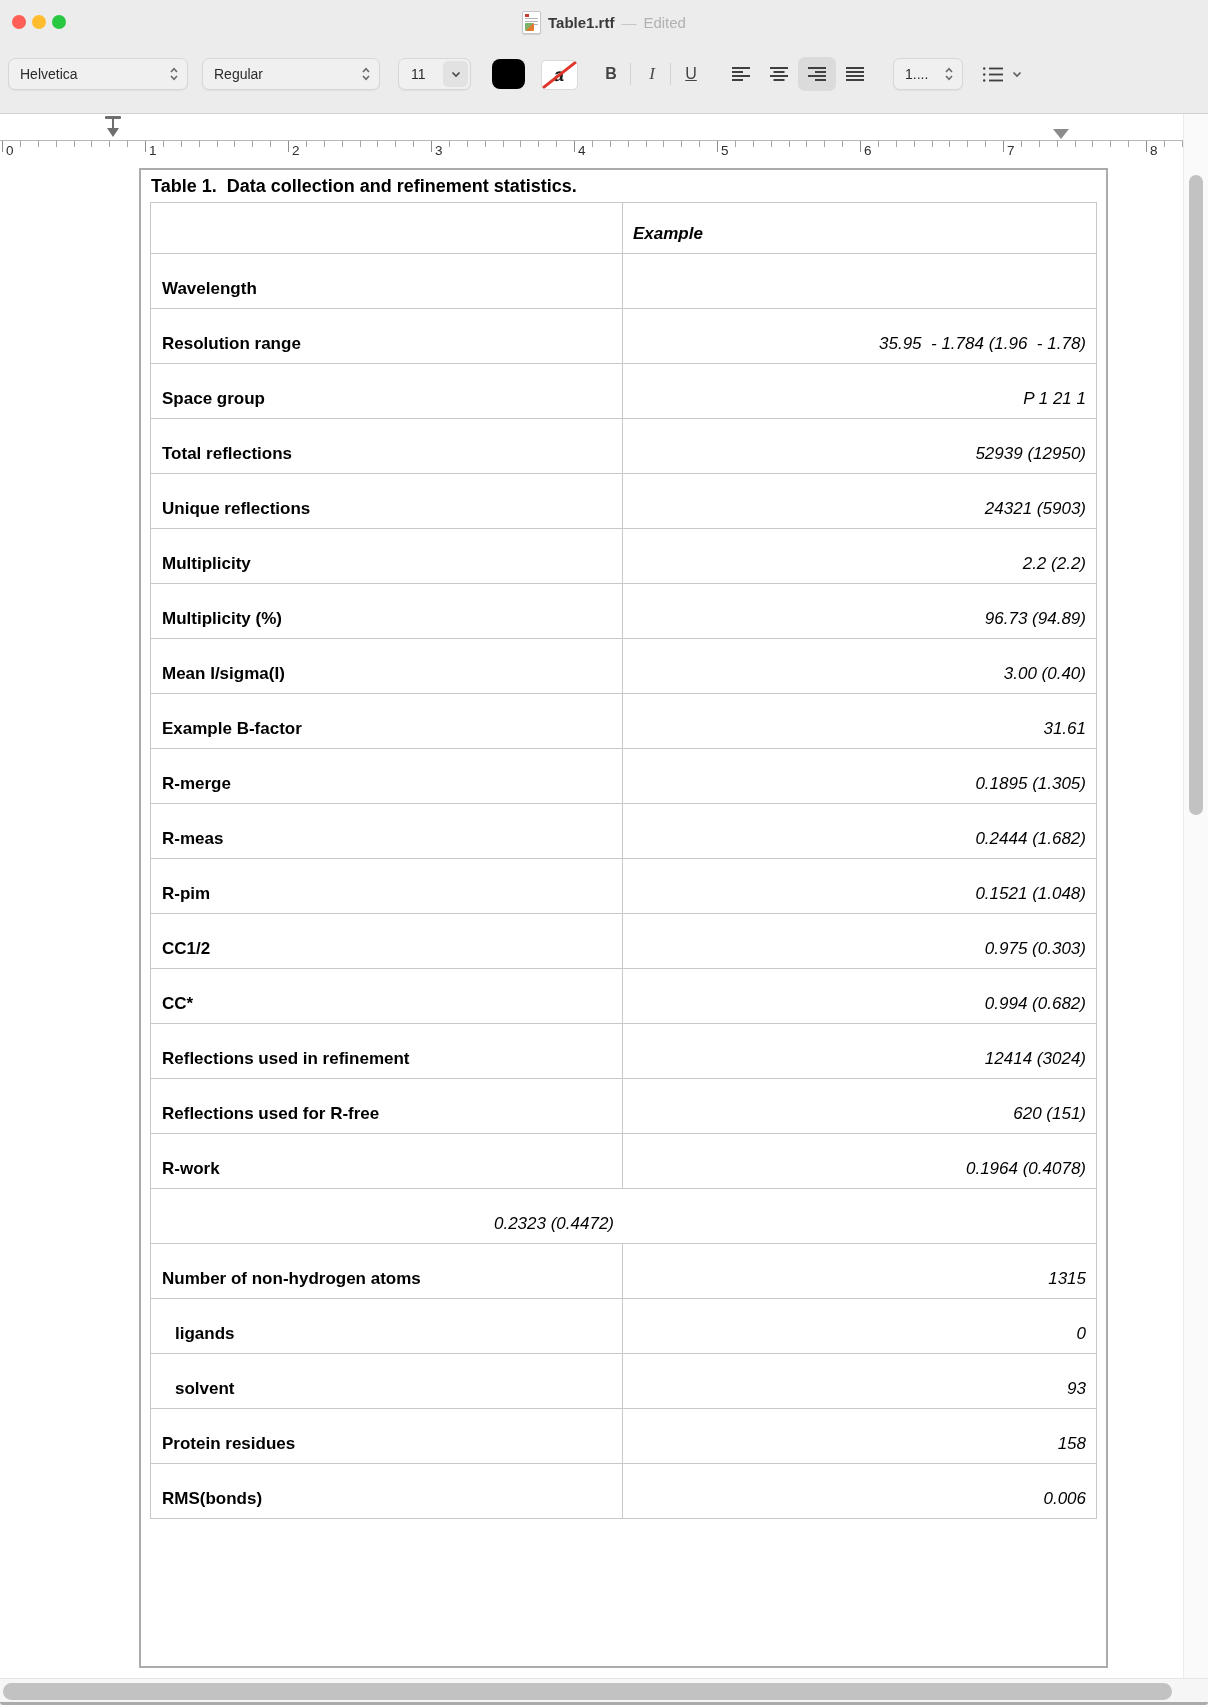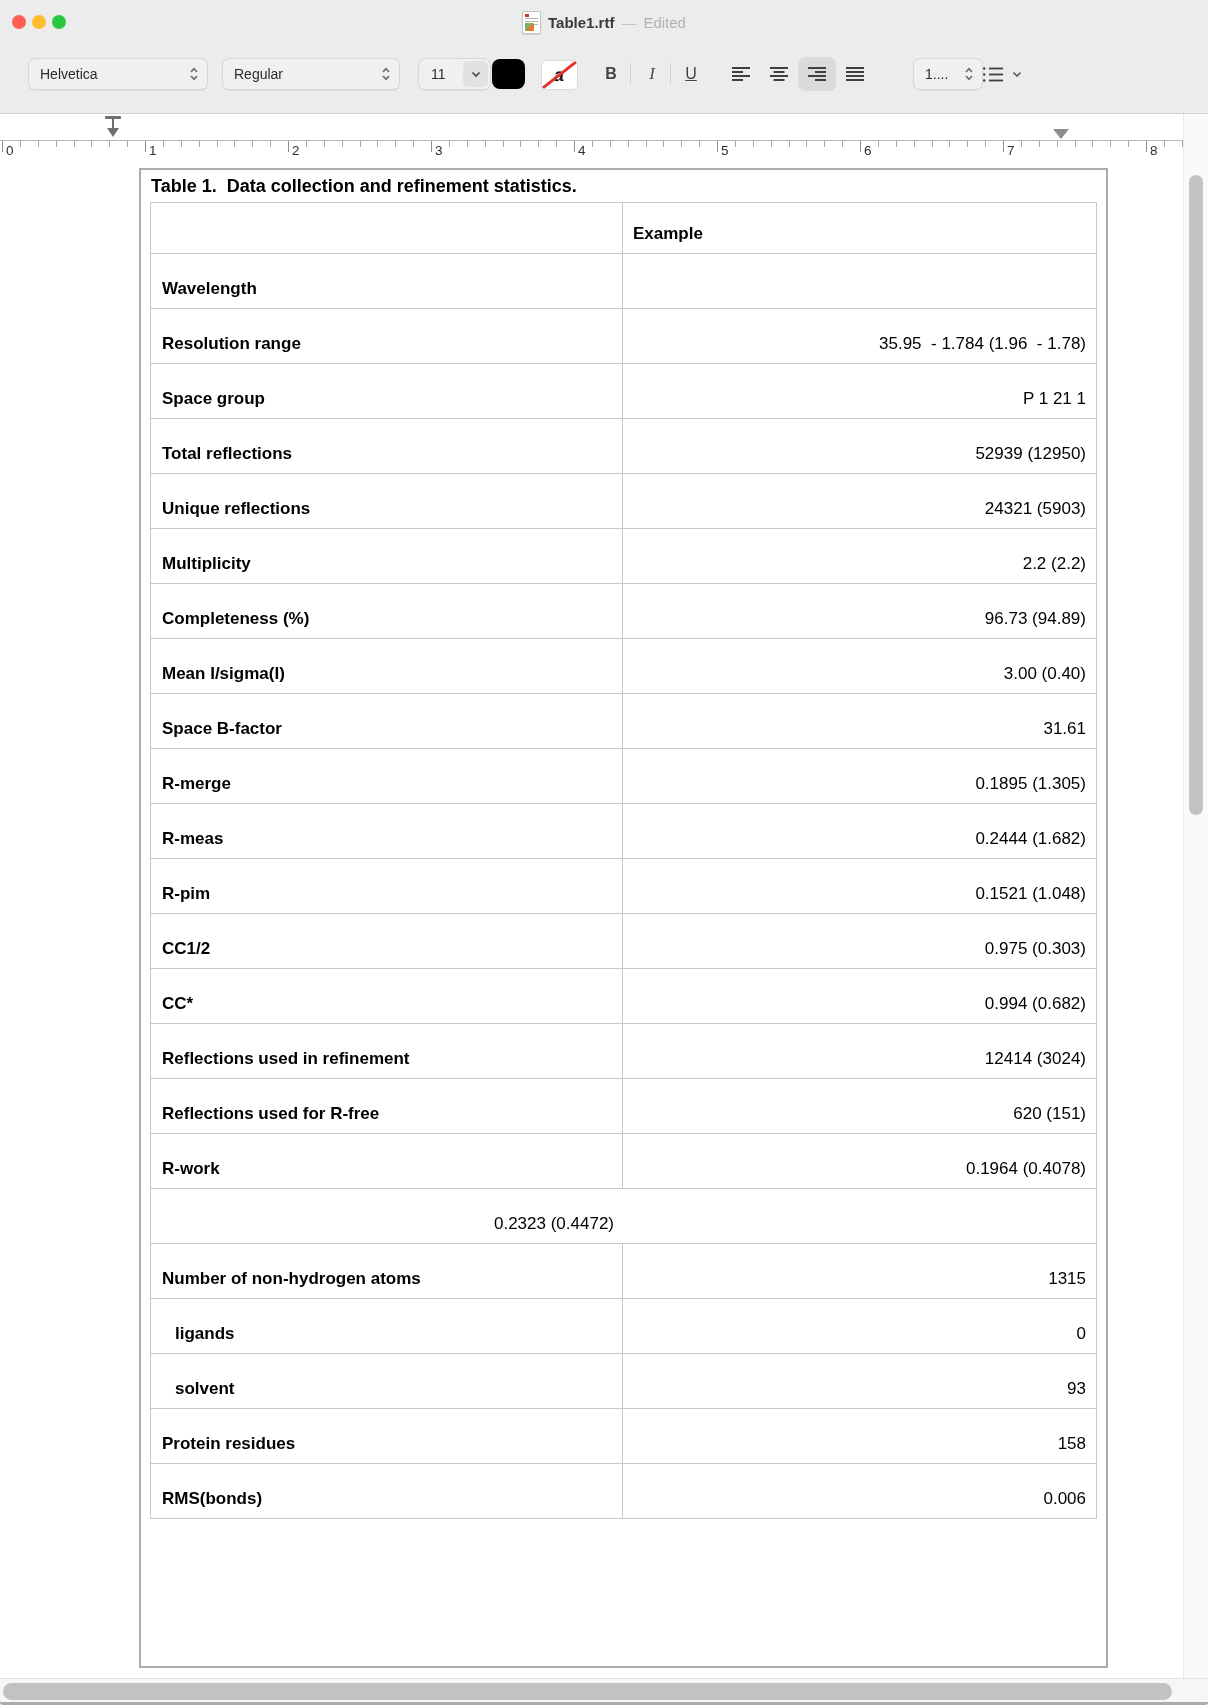--- a/index.html
+++ b/index.html
@@ -17,21 +17,21 @@
   .title-cluster{position:absolute;left:0;right:0;top:0;height:45px;display:flex;align-items:center;justify-content:center;gap:7px;}
   .doc-icon{width:17px;height:21px;background:#fff;border:1px solid #C6C6C6;border-radius:2px;position:relative;box-shadow:0 1px 1px rgba(0,0,0,.12);}
   .doc-icon .dline{height:1px;background:#B4B4B4;margin:2px 2px 0 2px;}
   .doc-icon .dmark{position:absolute;left:2px;top:2px;width:4px;height:3px;background:#C23B2E;}
   .doc-icon .dthumb{position:absolute;left:2px;bottom:2px;width:9px;height:8px;background:linear-gradient(135deg,#7FB069 0 50%,#E07A30 50% 100%);border-radius:1px;}
   .win-title{font-size:15px;font-weight:700;color:#3A3A3A;}
   .win-sep{font-size:15px;color:#C6C6C6;}
   .win-edited{font-size:15px;color:#B1B1B1;}
   
   .toolbar{position:absolute;left:0;top:45px;width:1208px;height:69px;background:#ECECEC;border-bottom:1px solid #D2D2D2;box-sizing:border-box;}
-  .ctl{position:absolute;top:13px;height:32px;background:#F0F0F0;border:1px solid #D7D7D7;border-radius:7px;display:flex;align-items:center;box-sizing:border-box;box-shadow:0 1px 1px rgba(0,0,0,.05);margin-left:20px;}
+  .ctl{position:absolute;top:13px;height:32px;background:#F0F0F0;border:1px solid #D7D7D7;border-radius:7px;display:flex;align-items:center;box-sizing:border-box;box-shadow:0 1px 1px rgba(0,0,0,.05);}
   .combo-label{flex:1;padding-left:11px;font-size:14px;color:#2B2B2B;white-space:nowrap;overflow:hidden;}
   .chev-stack{margin:0 8px 0 4px;flex:none;display:flex;}
   .ctl.font-family{left:8px;width:180px;}
   .ctl.font-style{left:202px;width:178px;}
   .ctl.font-size{left:398px;width:73px;padding-left:1px;}
   .size-btn{width:25px;height:26px;margin:0 2px 0 auto;background:#E2E2E2;border-radius:5px;display:flex;align-items:center;justify-content:center;}
   .swatch-black{position:absolute;left:492px;top:14px;width:33px;height:30px;background:#000;border-radius:8px;}
   .swatch-a{position:absolute;left:541px;top:15px;width:35px;height:28px;background:#fff;border:1px solid #DADADA;border-radius:5px;display:flex;align-items:center;justify-content:center;overflow:hidden;}
   .swatch-a .a-glyph{font-size:18px;font-weight:600;color:#1A1A1A;transform:skewX(-8deg);line-height:1;}
   .swatch-a .a-slash{position:absolute;left:-4px;top:12px;width:44px;height:3px;background:#E0352B;transform:rotate(-38deg);}
@@ -60,21 +60,21 @@
   
   .content{position:absolute;left:0;top:163px;width:1208px;height:1515px;background:#fff;}
   .outer-box{position:absolute;left:104px;top:5px;width:969px;height:1500px;border:2px solid #ABABAB;box-sizing:border-box;margin-left:35px;}
   .doc-title{position:absolute;left:10px;top:6px;font-size:18px;font-weight:700;color:#000;white-space:pre;}
   .stats-table{position:absolute;left:9px;top:32px;width:947px;border:1px solid #C8C8C8;box-sizing:border-box;background:#fff;}
   .t-row{display:flex;height:55px;border-top:1px solid #C8C8C8;box-sizing:border-box;}
   .t-row.header{height:50px;border-top:none;}
   .cell{box-sizing:border-box;display:flex;align-items:flex-end;padding-bottom:9px;font-size:17px;color:#000;}
   .cell.label{width:472px;padding-left:11px;font-weight:700;border-right:1px solid #C8C8C8;}
   .cell.label.indent{padding-left:24px;}
-  .cell.value{width:473px;justify-content:flex-end;padding-right:10px;font-weight:400;}
+  .cell.value{width:473px;justify-content:flex-end;padding-right:10px;font-weight:400;font-style:italic;}
   .t-row.header .cell.value{justify-content:flex-start;padding-left:10px;font-weight:700;}
   .vwrap{white-space:pre;}
   .caret{display:inline-block;width:3px;height:21px;background:#3D9BF7;vertical-align:text-bottom;transform:translateY(3px);margin:0 0 0 0;}
   
   .vtrack{position:absolute;left:1183px;top:114px;width:25px;height:1564px;background:#FAFAFA;border-left:1px solid #EBEBEB;box-sizing:border-box;}
   .vthumb{position:absolute;left:5px;top:61px;width:14px;height:640px;border-radius:7px;background:#C2C2C2;}
   .htrack{position:absolute;left:0;top:1678px;width:1208px;height:27px;background:#F6F6F6;border-top:1px solid #E4E4E4;box-sizing:border-box;}
   .hthumb{position:absolute;left:3px;top:4px;width:1169px;height:17px;border-radius:8.5px;background:#C2C2C2;}
   .win-edge{position:absolute;left:0;top:1702px;width:1208px;height:3px;background:#ABABAB;border-radius:0 0 6px 6px;}
   svg{display:block;}
@@ -357,39 +357,39 @@
     <div class="cell label">
               <span class="label-text">Multiplicity</span>
             </div>
     <div class="cell value">
               <span class="vwrap">2.2 (2.2)</span>
             </div>
   </div>
 
   <div class="t-row">
     <div class="cell label">
-              <span class="label-text">Completeness (%)</span>
+              <span class="label-text">Multiplicity (%)</span>
             </div>
     <div class="cell value">
               <span class="vwrap">96.73 (94.89)</span>
             </div>
   </div>
 
   <div class="t-row">
     <div class="cell label">
               <span class="label-text">Mean I/sigma(I)</span>
             </div>
     <div class="cell value">
               <span class="vwrap">3.00 (0.40)</span>
             </div>
   </div>
 
   <div class="t-row">
     <div class="cell label">
-              <span class="label-text">Space B-factor</span>
+              <span class="label-text">Example B-factor</span>
             </div>
     <div class="cell value">
               <span class="vwrap">31.61</span>
             </div>
   </div>
 
   <div class="t-row">
     <div class="cell label">
               <span class="label-text">R-merge</span>
             </div>

